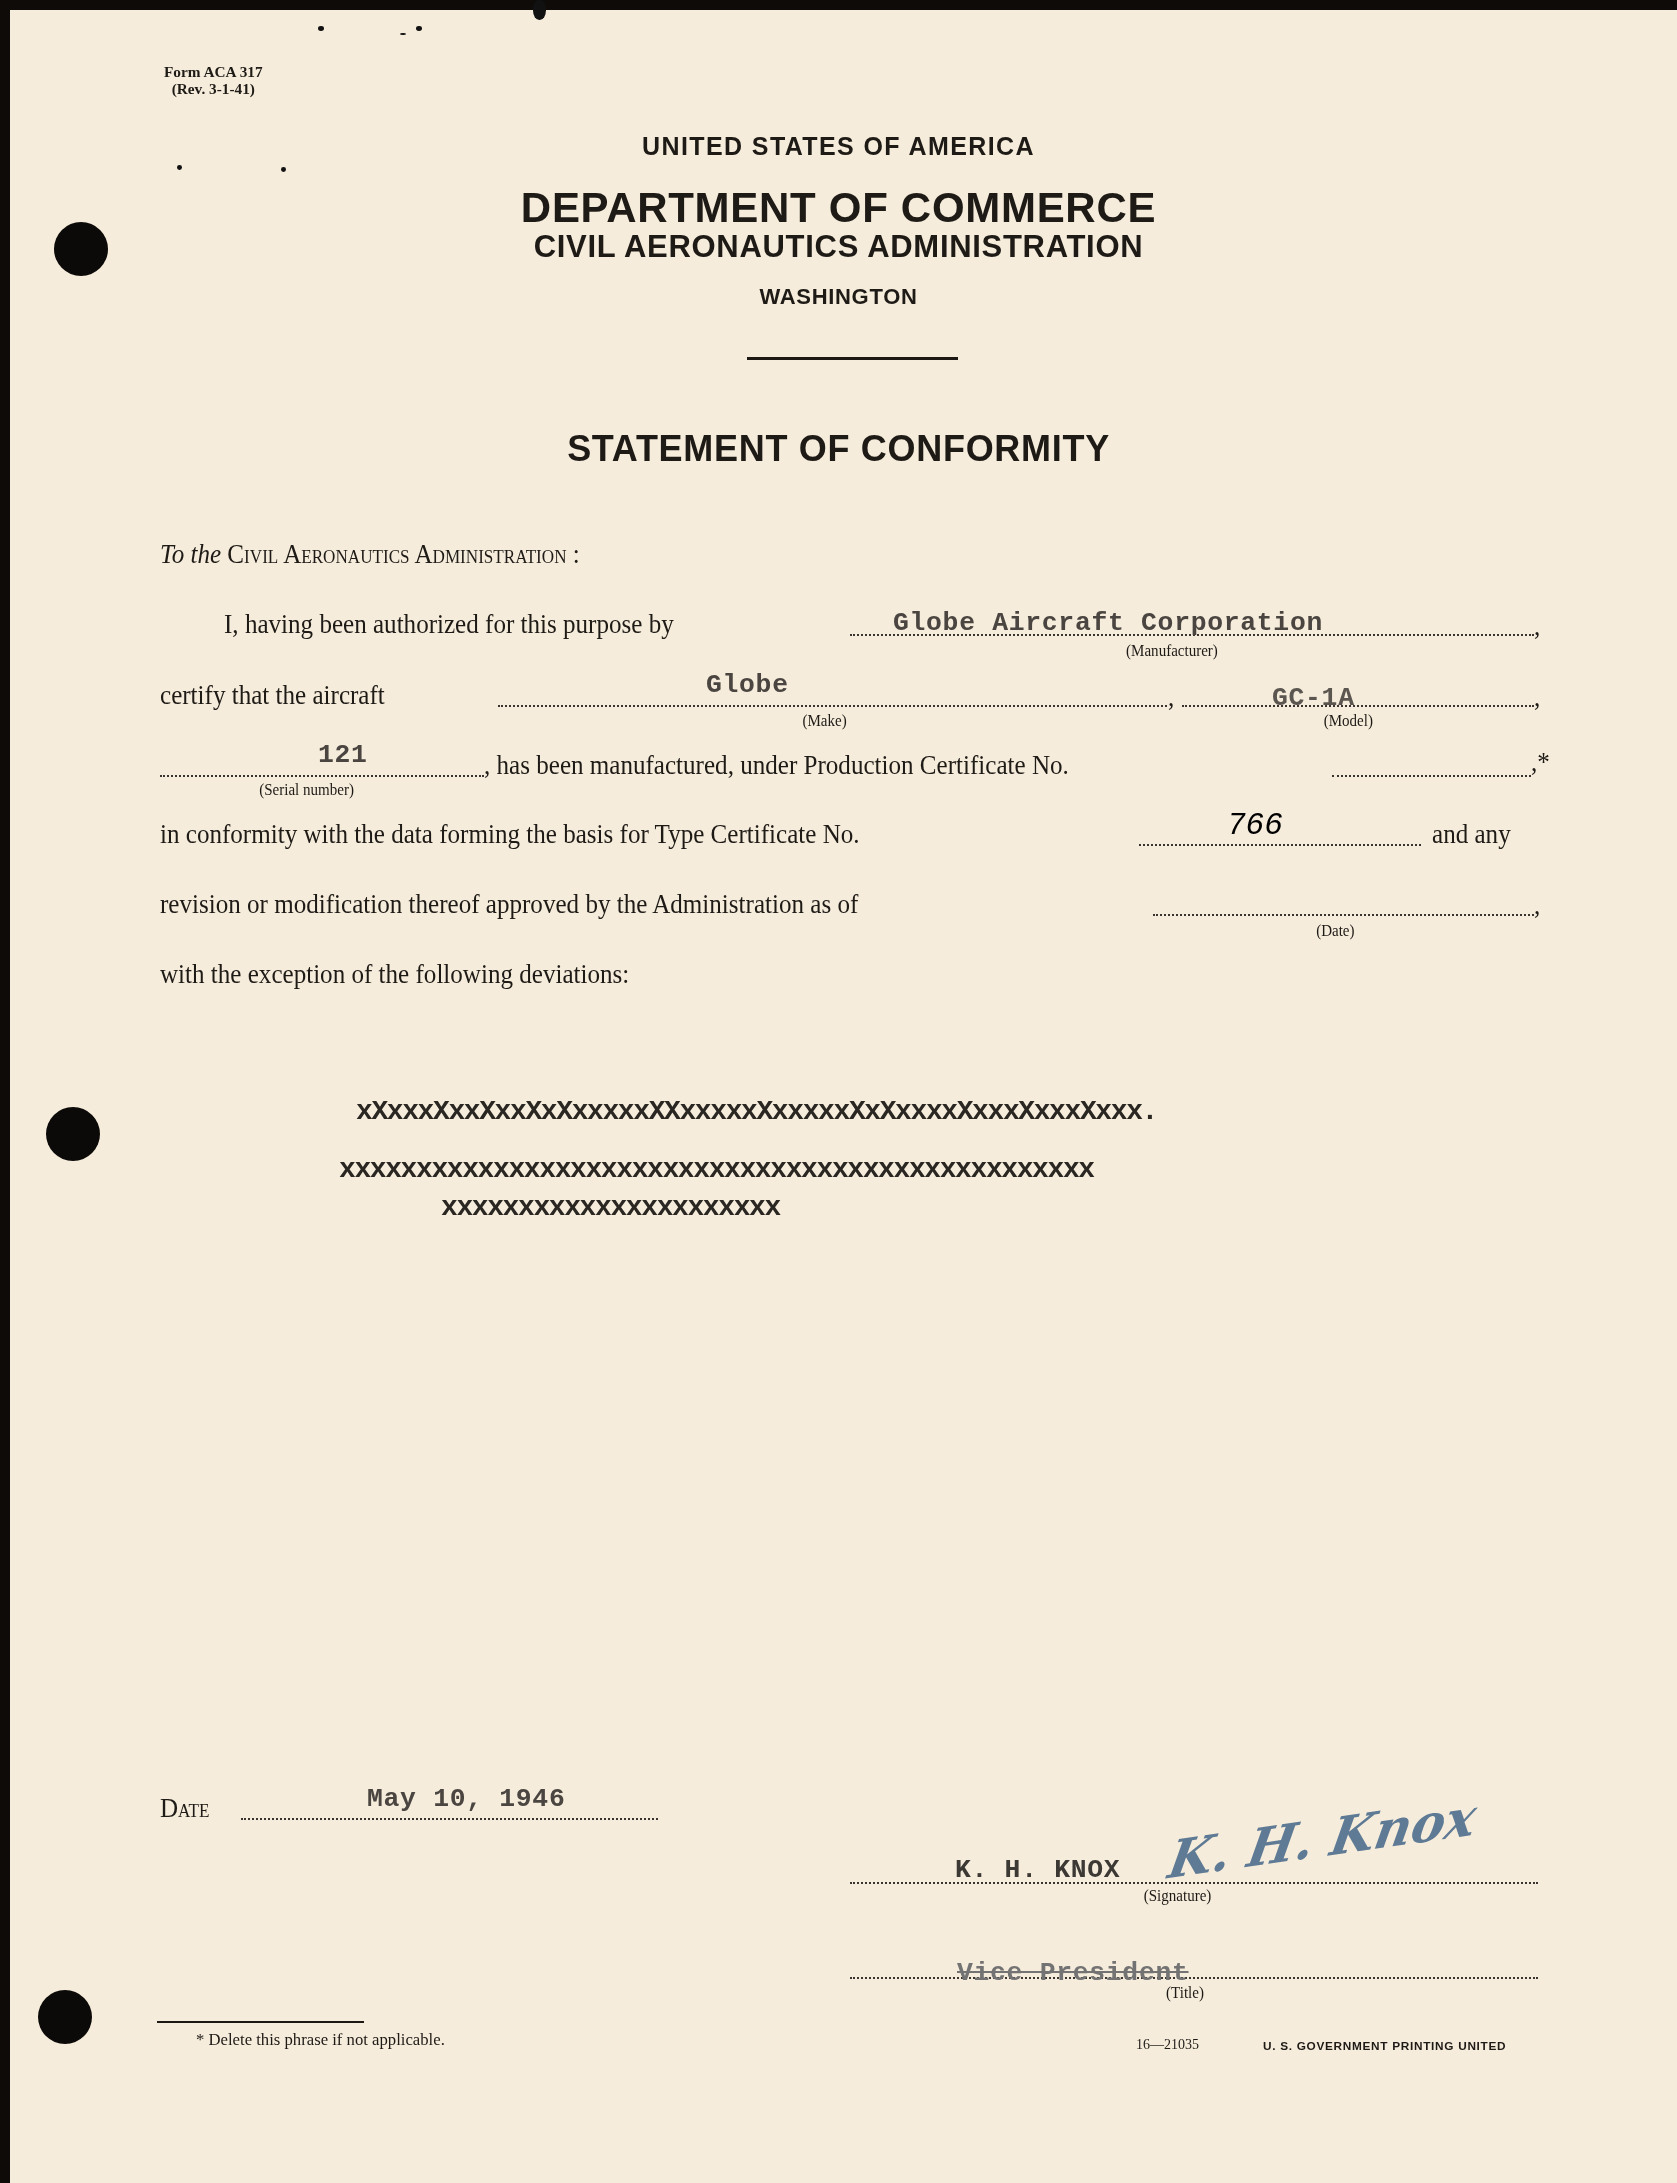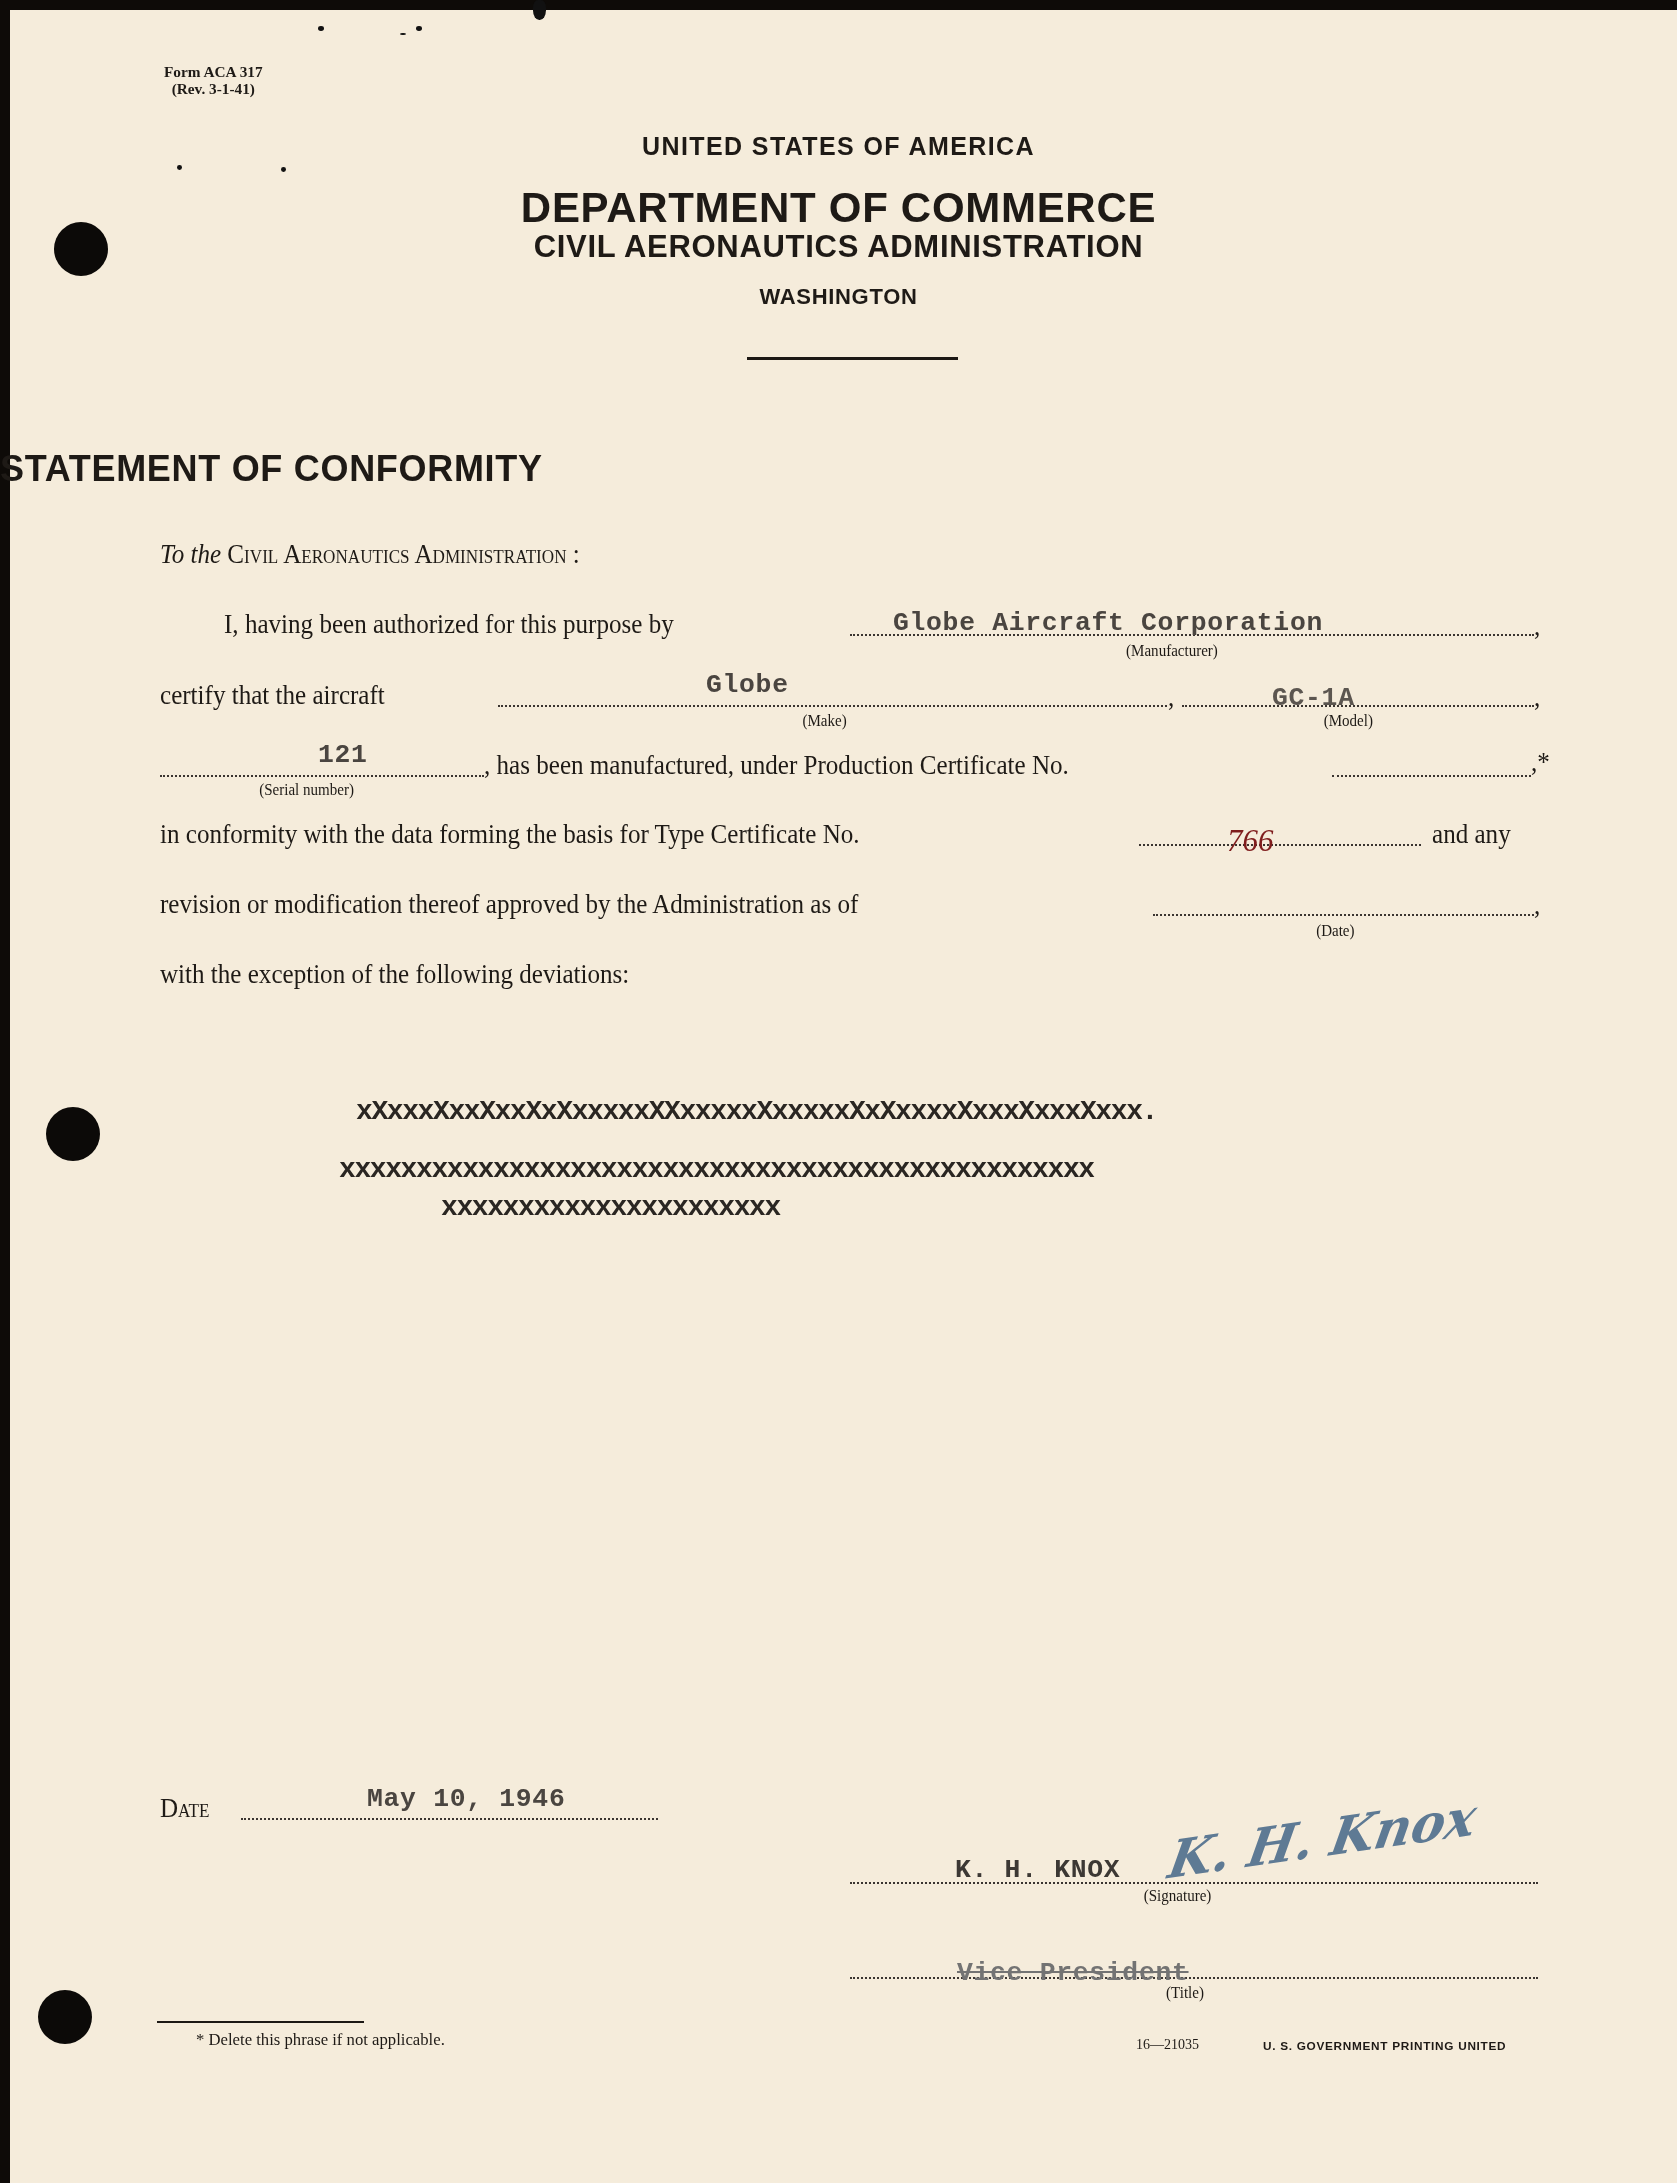--- a/index.html
+++ b/index.html
@@ -27,21 +27,21 @@
     left: 0; width: 1677px; text-align: center;
     font-family: "Liberation Sans", "DejaVu Sans", sans-serif;
     font-weight: bold;
   }
   .h1 { top: 132px; font-size: 25px; letter-spacing: 1.4px; }
   .h2 { top: 184px; font-size: 42px; letter-spacing: 0.7px; }
   .h3 { top: 229px; font-size: 31px; letter-spacing: 0.7px; }
   .h4 { top: 284px; font-size: 22px; letter-spacing: 0.7px; }
   .header-rule { left: 747px; top: 357px; width: 211px; height: 2.8px; background: #1c1814; }
   .doc-title {
-    left: 0; width: 1677px; top: 448px; 
+    left: 0; width: 1677px; top: 428px; text-align: center;
     font-family: "Liberation Sans", "DejaVu Sans", sans-serif;
     font-weight: bold; font-size: 36px; letter-spacing: 0.7px;
   }
   .body-text {
     font-size: 26.4px; line-height: 28px; white-space: nowrap;
     transform: scaleX(0.95); transform-origin: left center;
   }
   .smallcaps { font-variant: small-caps; }
   .italic { font-style: italic; }
   .dotted { position: absolute; height: 0; border-bottom: 2.1px dotted #3a3430; }
@@ -49,22 +49,22 @@
     font-size: 16.7px; white-space: nowrap; text-align: center;
     transform: scaleX(0.9);
   }
   .typed {
     font-family: "Liberation Mono", "DejaVu Sans Mono", monospace;
     font-size: 26.4px; font-weight: bold; color: #4a4540; white-space: nowrap;
     letter-spacing: 0.7px;
   }
   .typed-light { color: #5c5650; }
   .handwritten {
-    font-family: Liberation Serif, serif; font-style: italic;
-    color: #7f1d1d; font-size: 31px; white-space: nowrap; margin-top: 15px;
+    font-family: Liberation Mono, monospace; font-style: italic;
+    color: #000000; font-size: 31px; white-space: nowrap;
   }
   .strike-line {
     font-family: "Liberation Mono", "DejaVu Sans Mono", monospace;
     font-size: 28px; font-weight: bold; color: #2a2622; white-space: nowrap;
     letter-spacing: -1.4px;
   }
   .sig-script {
     font-family: "DejaVu Serif", serif; font-style: italic; font-weight: bold;
     color: #5e7a94; font-size: 51px; white-space: nowrap;
     transform: rotate(-8deg) skewX(-18deg);

